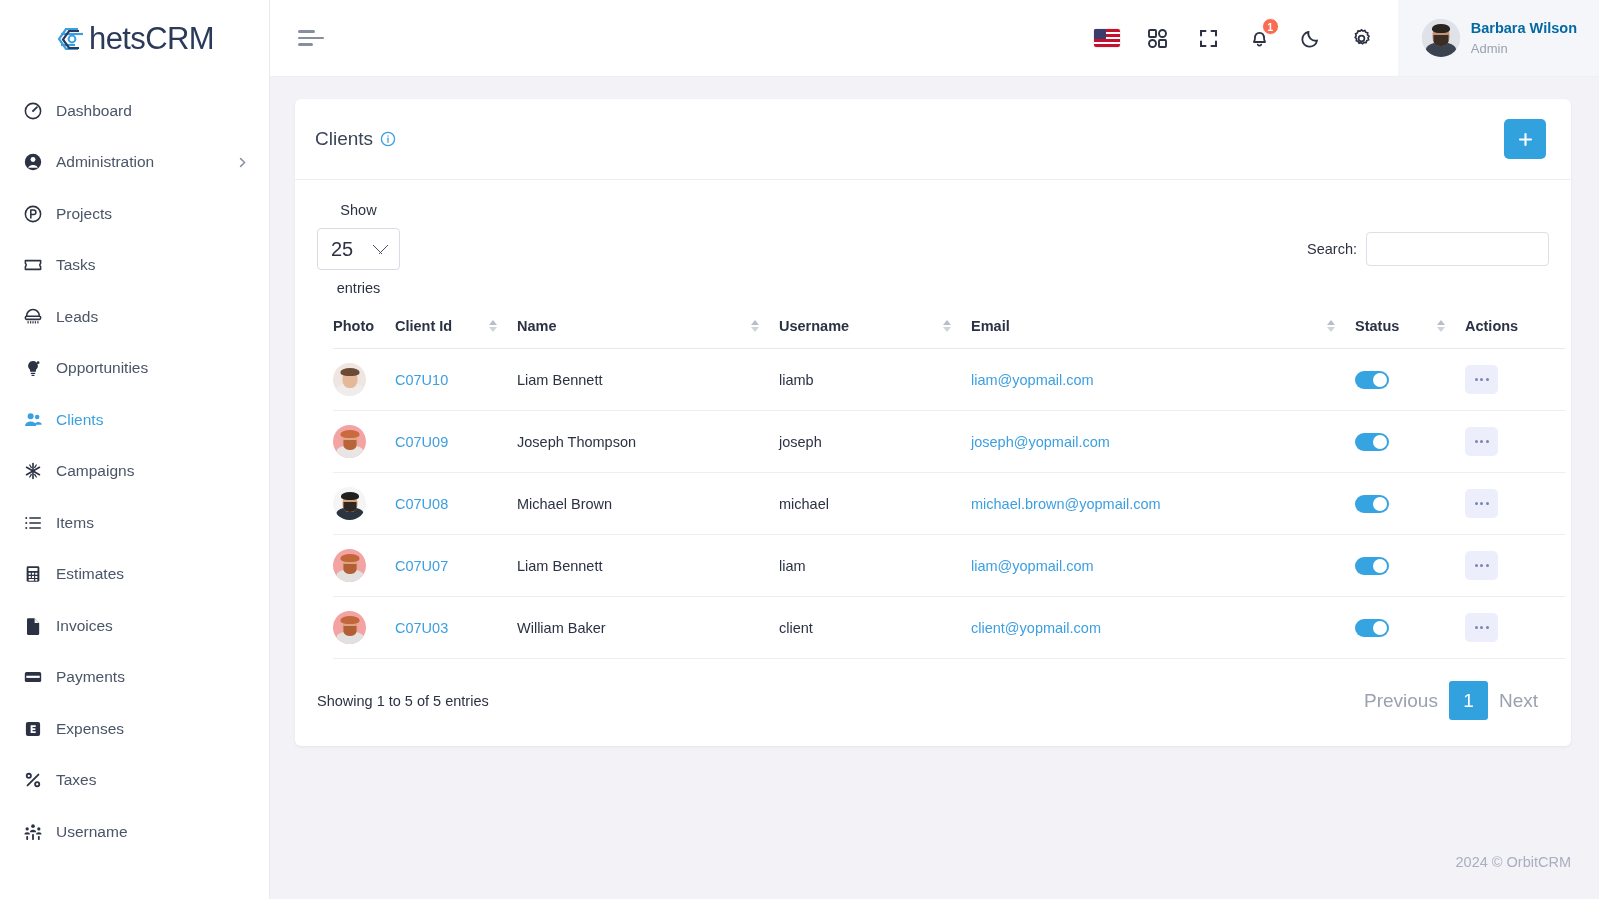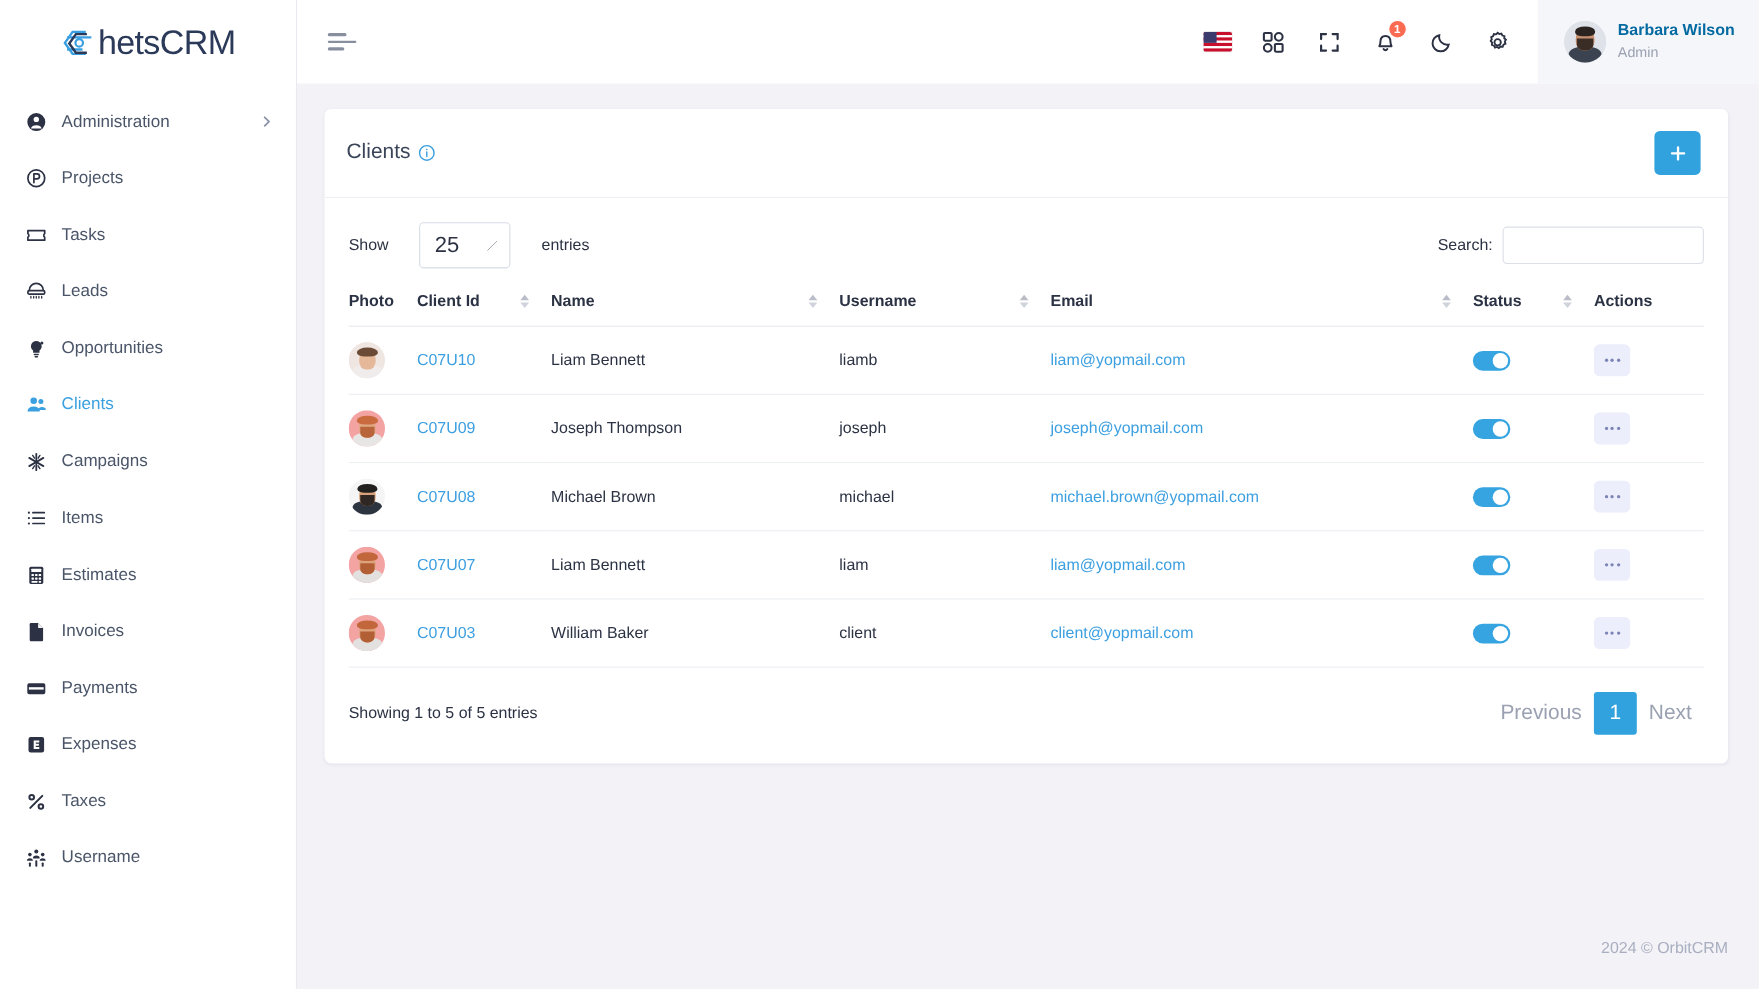--- a/index.html
+++ b/index.html
@@ -137,21 +137,21 @@
     margin-left: auto;
     width: 42px; height: 40px; border-radius: 5px;
     background: #31a2dd; border: none; color: #fff;
     font-size: 18px; cursor: pointer;
     display: flex; align-items: center; justify-content: center;
   }
   .add-btn svg { display:block; }
 
   .card-body { padding: 22px 22px 0 22px; }
   .table-controls { display: flex; align-items: center; margin-bottom: 22px; }
-  .dt-length { display: flex; align-items: center; gap: 28px; font-size: 14.5px; color: #2c3243; }
+  .dt-length { display: flex; align-items: center; gap: 10px; font-size: 14.5px; color: #2c3243; flex-direction: column; }
   .dt-select {
     appearance: none; -webkit-appearance: none;
     border: 1px solid #d8dce5; border-radius: 4px;
     background: #fff; color: #2c3243;
     font-size: 20px; font-family: inherit;
     padding: 9px 34px 9px 13px; cursor: pointer;
     background-image:
       linear-gradient(45deg, transparent 49%, #4b5263 50%, transparent 51%),
       linear-gradient(-45deg, transparent 49%, #4b5263 50%, transparent 51%);
     background-size: 9px 9px, 9px 9px;
@@ -159,21 +159,21 @@
     background-repeat: no-repeat;
   }
   .dt-filter { margin-left: auto; display: flex; align-items: center; gap: 9px; font-size: 14.5px; color: #2c3243; }
   .dt-search {
     border: 1px solid #dcdfe7; border-radius: 4px;
     height: 34px; width: 183px; padding: 0 10px;
     font-size: 14px; font-family: inherit; color: #2c3243;
     outline: none;
   }
 
-  table.dt { width: 100%; border-collapse: collapse; }
+  table.dt { width: 100%; border-collapse: collapse; margin-left: 16px; }
   table.dt thead th {
     text-align: left;
     font-size: 14.5px; color: #2b3243; font-weight: 700;
     padding: 0 0 14px 0;
     border-bottom: 1px solid #e6e8ee;
     white-space: nowrap;
     position: relative;
   }
   .th-inner { display: flex; align-items: center; }
   .sort-ico {
@@ -287,20 +287,30 @@
             <circle cx="17" cy="17" r="3.4" fill="none" stroke="#3a9fe0" stroke-width="2"></circle>
           </svg>
         </span>
         <span class="brand-text"><span>hetsCRM</span></span>
       </div>
     </div>
 
     <nav class="nav">
         <div class="nav-item">
           <span class="nav-ico">
+            <svg width="20" height="20" viewBox="0 0 22 22" fill="none" stroke="currentColor" stroke-width="1.7" stroke-linecap="round" stroke-linejoin="round">
+              <circle cx="11" cy="11" r="8.4"></circle>
+              <path d="M11 11 L15.4 6.8" stroke-width="2"></path>
+              <path d="M4.4 6.2 A8.4 8.4 0 0 1 17.6 6.2" stroke-width="0"></path>
+            </svg>
+          </span>
+          <span class="nav-label">Dashboard</span>
+        </div>
+        <div class="nav-item">
+          <span class="nav-ico">
             <svg width="20" height="20" viewBox="0 0 22 22" fill="currentColor">
               <circle cx="11" cy="11" r="9"></circle>
               <circle cx="11" cy="8.3" r="2.7" fill="#fff"></circle>
               <path d="M5.6 17.4 a5.6 4.4 0 0 1 10.8 0z" fill="#fff"></path>
             </svg>
           </span>
           <span class="nav-label">Administration</span>
           <span class="nav-chev">
             <svg width="13" height="13" viewBox="0 0 13 13" fill="none" stroke="currentColor" stroke-width="1.6" stroke-linecap="round" stroke-linejoin="round">
               <path d="M4.6 2.6 L8.6 6.5 L4.6 10.4"></path>

